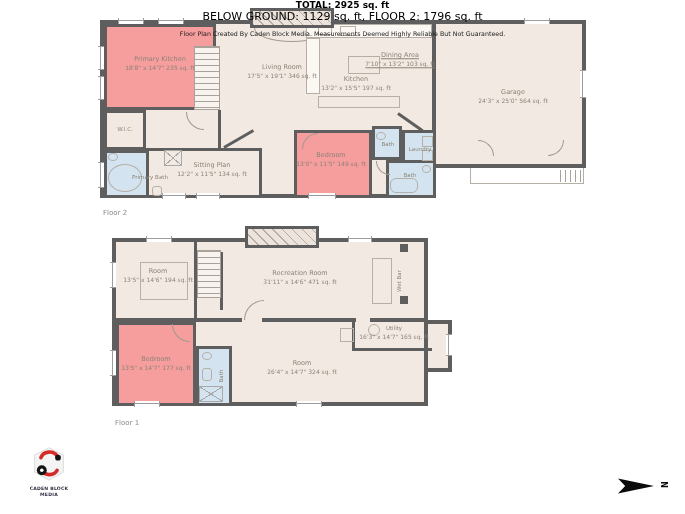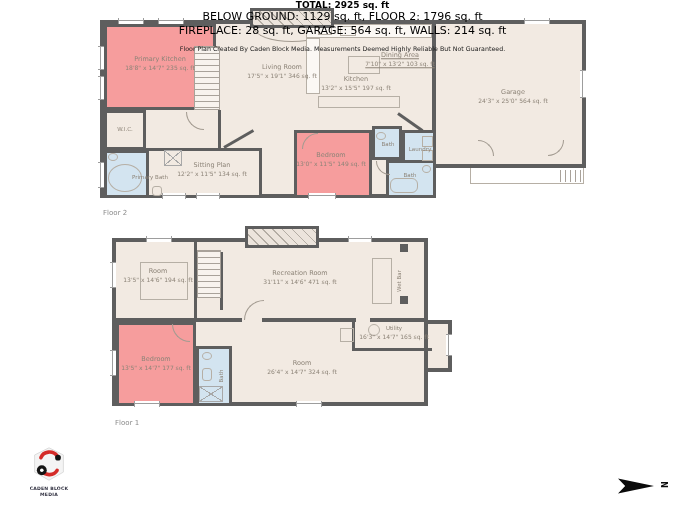--- a/index.html
+++ b/index.html
@@ -222,21 +222,20 @@
     <div class="rlabel sm" style="left:394px;top:333px;">
       <div class="nm">Utility</div>
       <div class="dm">16'3" x 14'7" 165 sq. ft</div>
     </div>
     <div class="floor-tag" style="left:115px;top:419px;">Floor 1</div>
   </div>
 
   <div class="summary">
     <div class="total">TOTAL: 2925 sq. ft</div>
     <div class="ln">BELOW GROUND: 1129 sq. ft, FLOOR 2: 1796 sq. ft</div>
-    <div class="ln">FIREPLACE: 28 sq. ft, GARAGE: 564 sq. ft, WALLS: 214 sq. ft</div>
     <div class="disc">Floor Plan Created By Caden Block Media. Measurements Deemed Highly Reliable But Not Guaranteed.</div>
   </div>
 
   <div class="logo-wrap">
     <svg width="36" height="36" viewBox="0 0 40 40">
       <polygon points="20,2 36,10 36,29 20,38 4,29 4,10" fill="#f4f4f4" stroke="#d9d9d9" stroke-width="1"></polygon>
       <path d="M 11 13 A 10 9 0 0 1 29 11" fill="none" stroke="#d42b28" stroke-width="4" stroke-linecap="round"></path>
       <path d="M 29 27 A 10 9 0 0 1 12 28" fill="none" stroke="#d42b28" stroke-width="4" stroke-linecap="round"></path>
       <circle cx="12" cy="27" r="5.5" fill="#141414"></circle>
       <circle cx="12" cy="27" r="2" fill="#ffffff"></circle>

